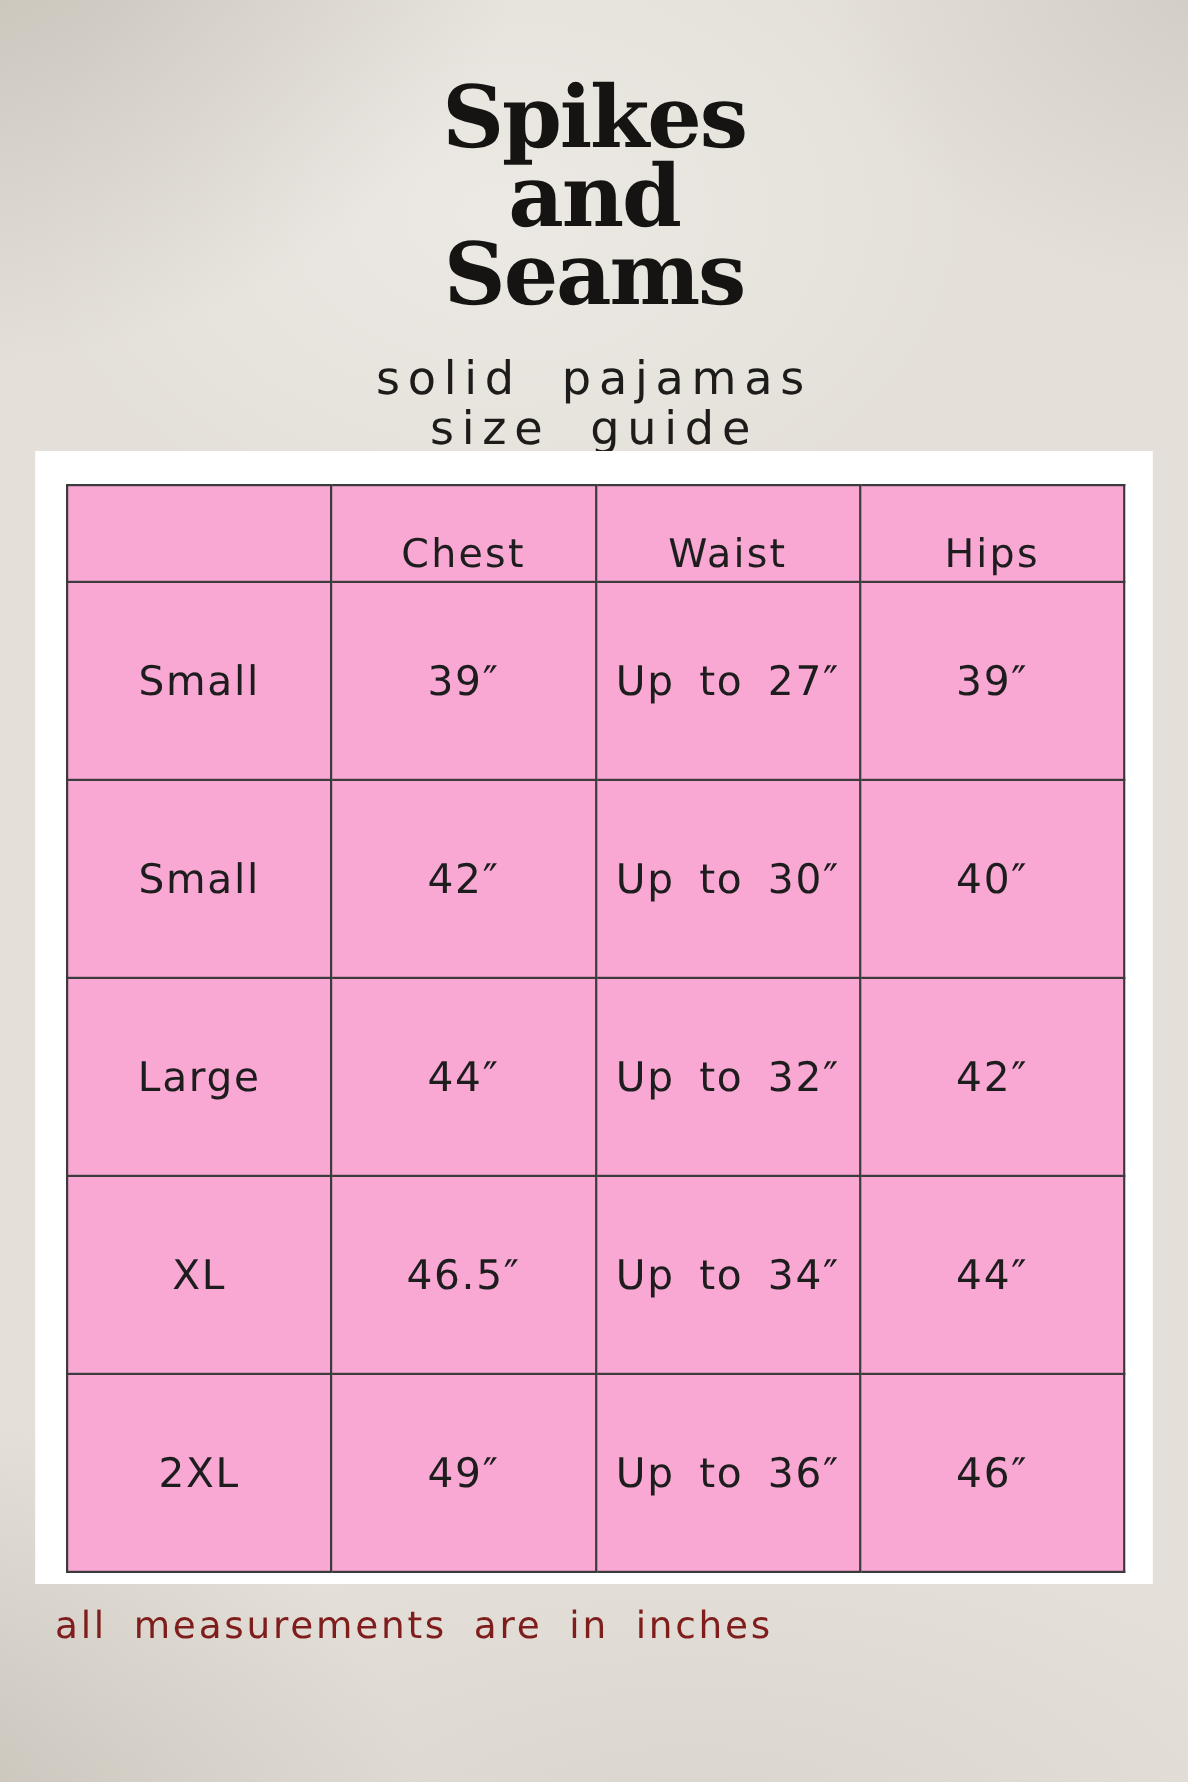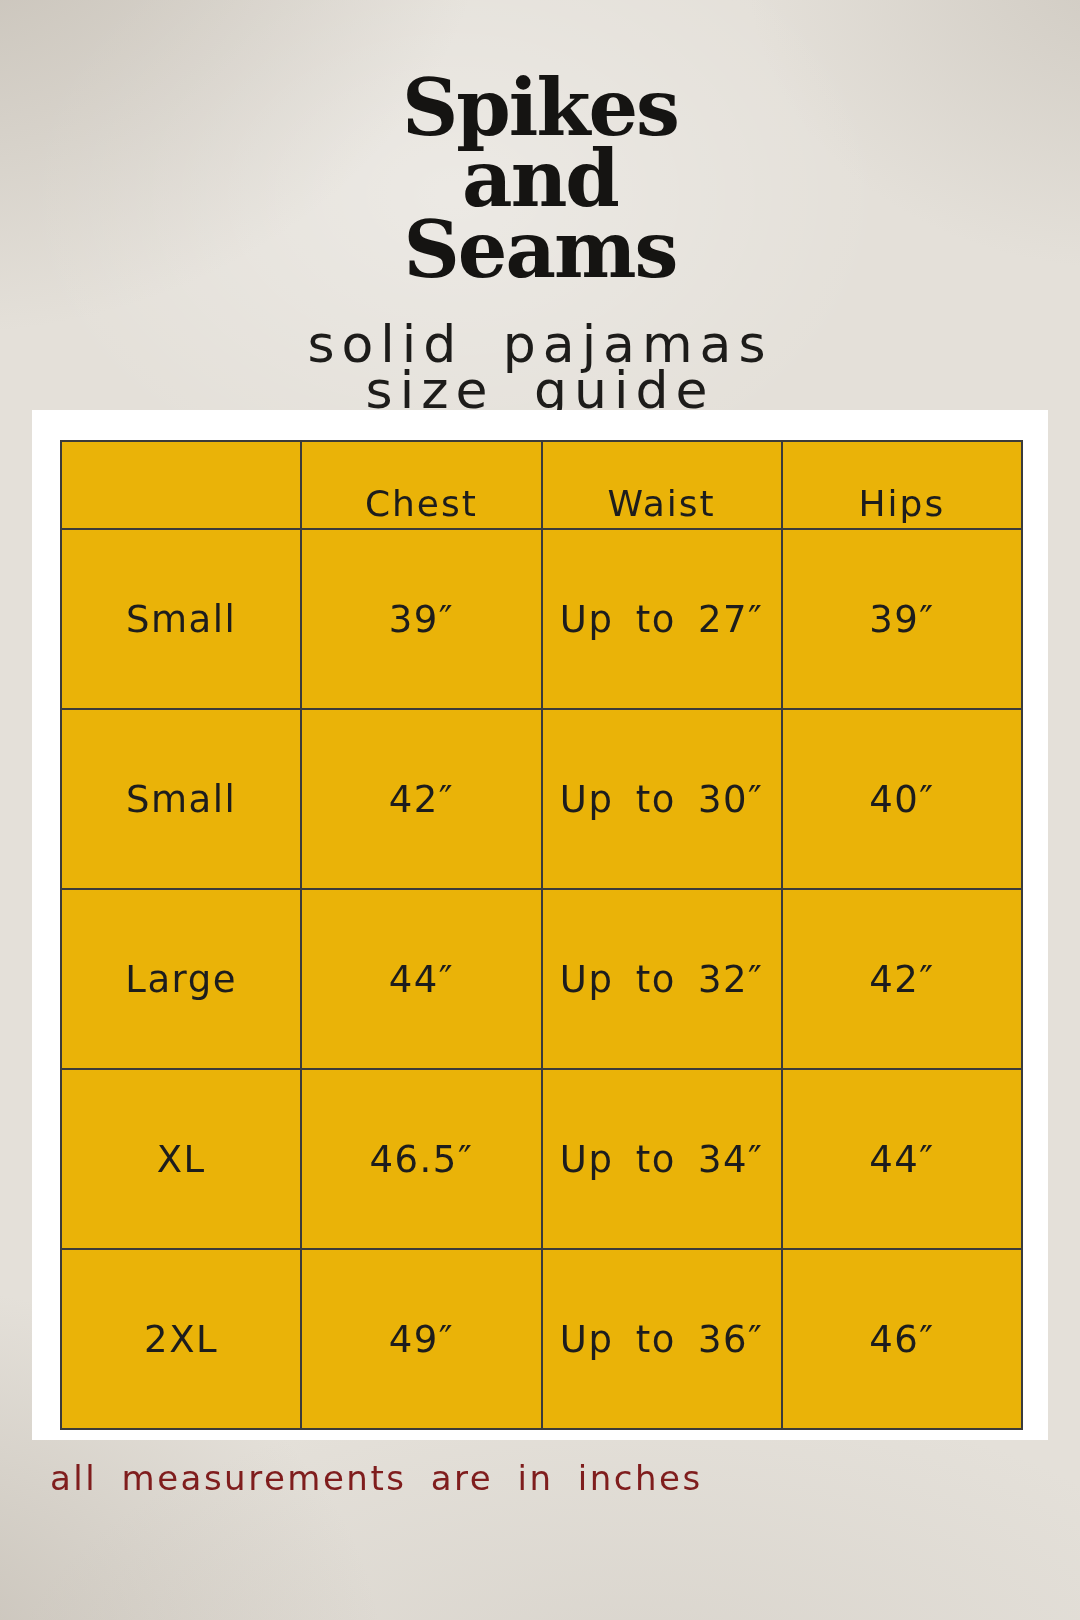--- a/index.html
+++ b/index.html
@@ -24,21 +24,21 @@
     font-family: "DejaVu Serif", serif;
     font-weight: 700;
     font-size: 78px;
     line-height: 71px;
     letter-spacing: -2px;
     color: #151412;
   }
 
   .subtitle {
     margin-top: 36px;
-    font-size: 52px;
+    font-size: 42px;
     line-height: 46px;
     letter-spacing: 7px;
     word-spacing: 16px;
     color: #1d1c1a;
   }
 
   .panel {
     position: absolute;
     left: 32px; top: 410px;
     width: 1016px; height: 1030px;
@@ -50,21 +50,21 @@
     left: 28px; top: 30px;
     width: 963px; height: 969px;
     border-collapse: collapse;
     table-layout: fixed;
   }
   table.size-table th, table.size-table td {
     border: 2px solid #3b3b3b;
     color: #1d1d1d;
     font-weight: normal;
     text-align: center;
-    background: #eab308;
+    background: #f9a8d4;
   }
   tr.head-row { height: 88px; }
   tr.data-row { height: 180px; }
   tr.head-row th {
     vertical-align: bottom;
     padding-bottom: 4px;
     font-size: 36px;
     letter-spacing: 2px;
   }
   tr.data-row td {

